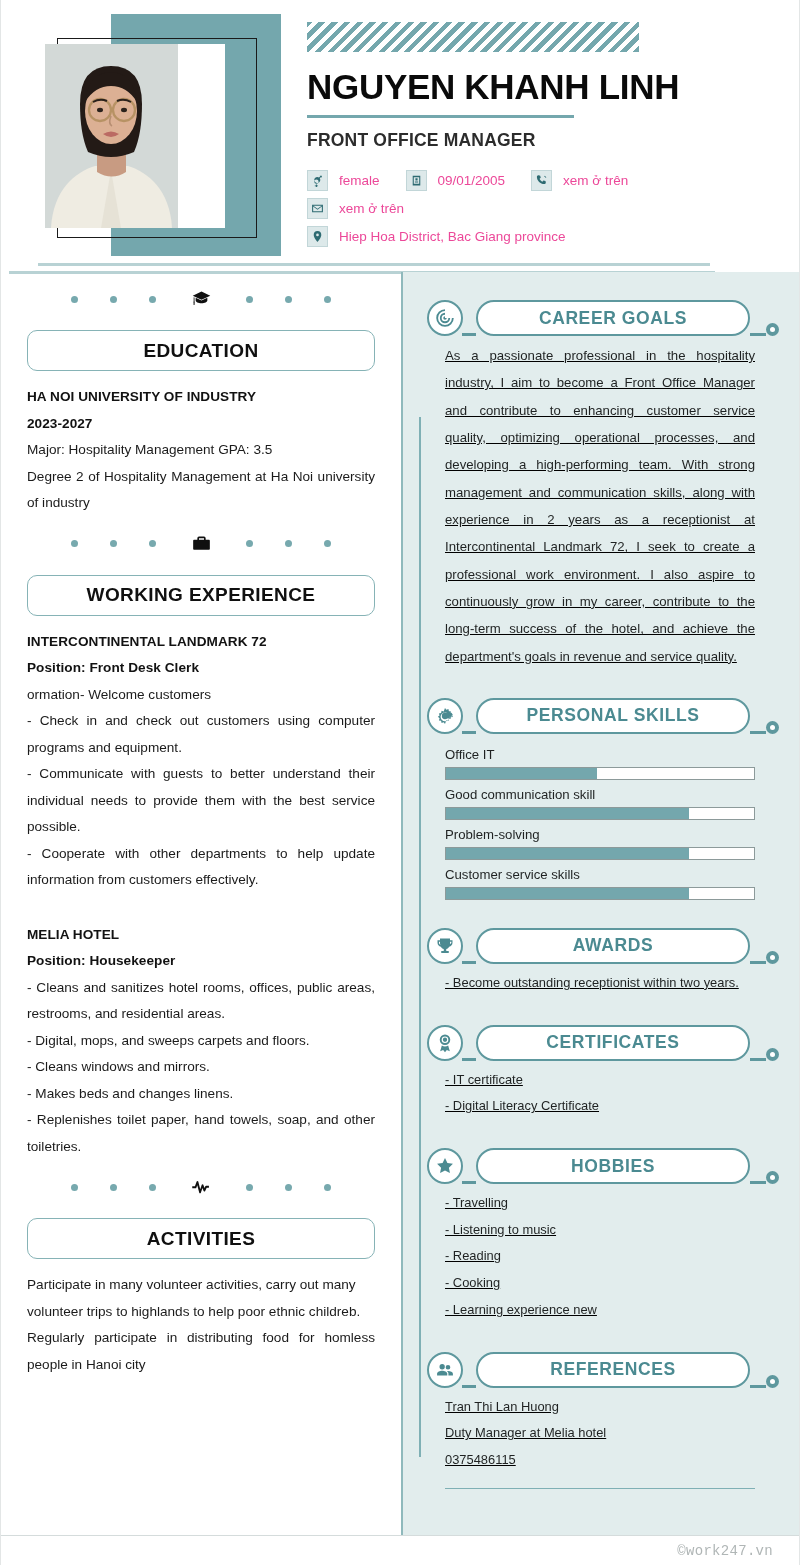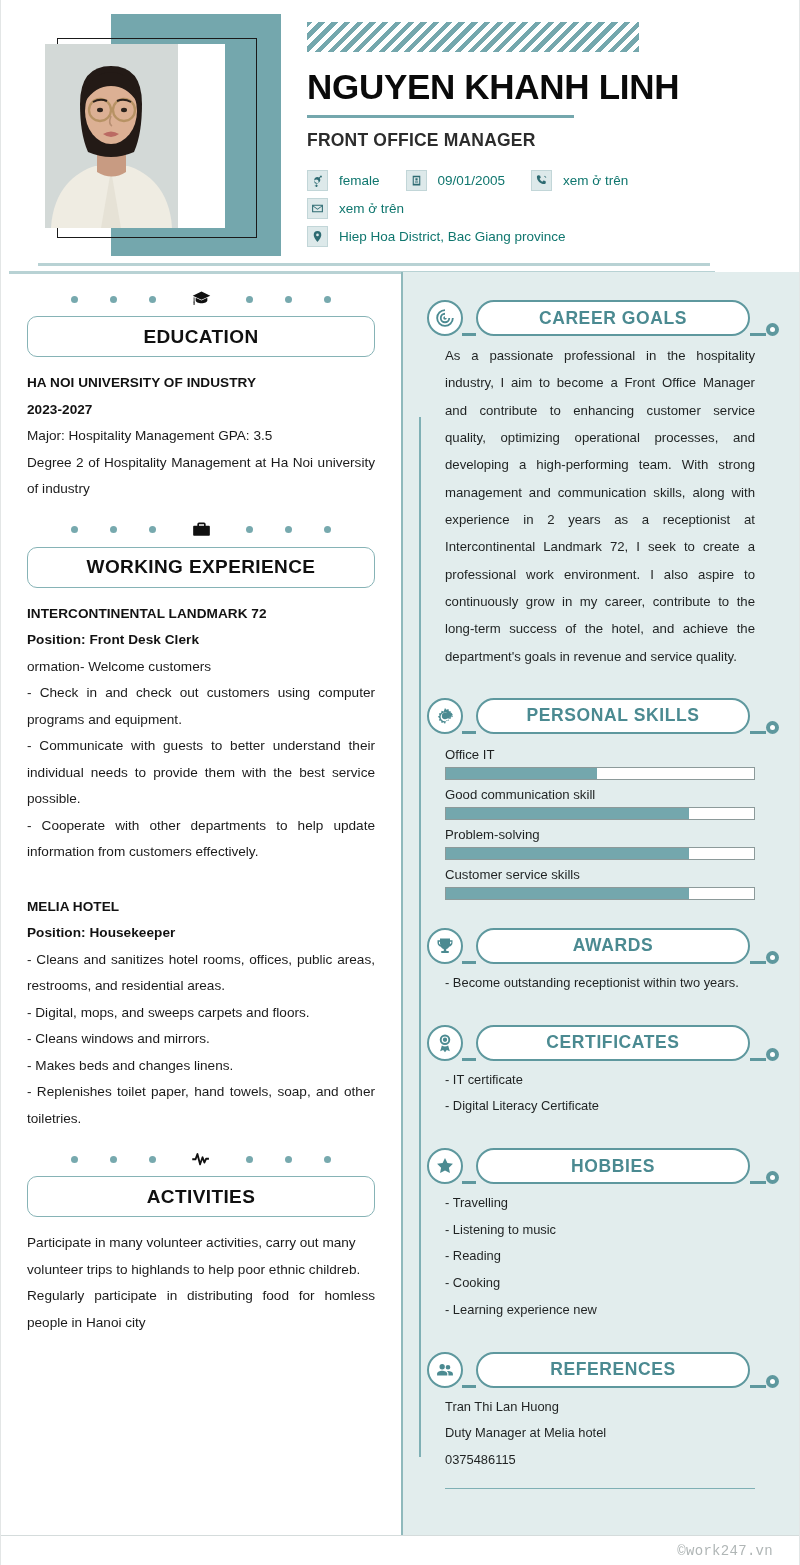--- a/index.html
+++ b/index.html
@@ -117,21 +117,21 @@
     border: 1px solid #c2d6d8;
     display: flex;
     align-items: center;
     justify-content: center;
     flex: 0 0 21px;
     margin-right: 11px;
   }
   .ci-icon svg { width: 13px; height: 13px; fill: #2e6b72; }
   .ci-text {
     font-size: 13.5px;
-    color: #0f766e;
+    color: #ec4899;
     white-space: nowrap;
   }
   .header-rule-1 {
     position: absolute;
     left: 37px; top: 263px;
     width: 672px; height: 2.5px;
     background: #b8d2d4;
   }
   .header-rule-2 {
     position: absolute;
@@ -194,21 +194,21 @@
     flex: 0 0 26px;
   }
   .dot-icon svg { fill: #101010; }
   .lbox {
     border: 1.4px solid #86b3b6;
     border-radius: 10px;
     height: 41px;
     display: flex;
     align-items: center;
     justify-content: center;
-    margin-top: 2px;
+    margin-top: 16px;
     background: #fff;
   }
   .lbox-title {
     font-size: 19px;
     font-weight: 700;
     color: #101010;
     letter-spacing: 0.4px;
   }
   .l-content { padding-top: 13px; }
   .l-strong {
@@ -284,21 +284,21 @@
     position: relative;
   }
   .r-knob::after {
     content: "";
     position: absolute;
     left: 4px; top: 4px;
     width: 5px; height: 5px;
     border-radius: 50%;
     background: #ffffff;
   }
-  .r-body { padding: 6px 24px 0 24px; }
+  .r-body { padding: 6px 24px 0 24px; text-decoration: underline; }
   .r-para {
     font-size: 13.2px;
     color: #1f2222;
     line-height: 2.07;
     text-align: justify;
   }
   .r-line {
     font-size: 12.9px;
     color: #1f2222;
     line-height: 2.07;

